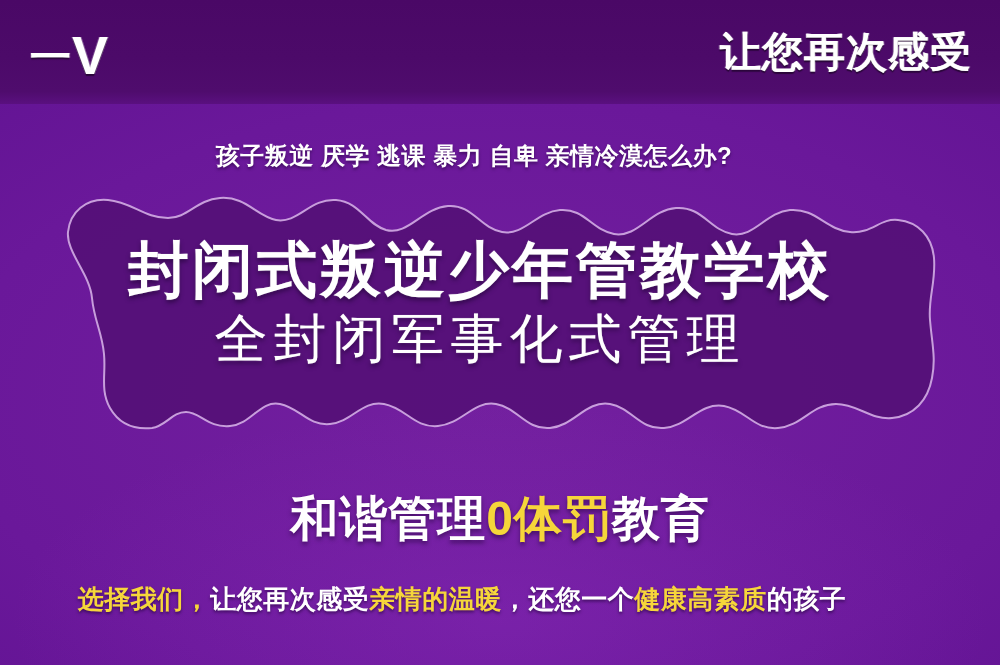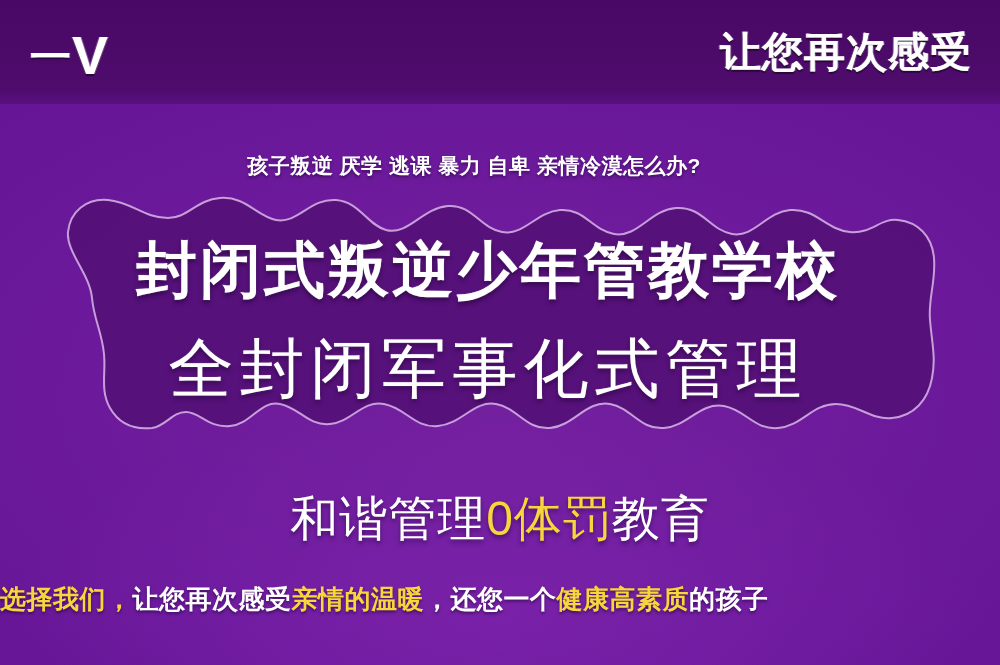--- a/index.html
+++ b/index.html
@@ -59,25 +59,25 @@
     font-weight: bold;
     line-height: 1;
     position: relative;
     top: 3px;
   }
 
   
   #question-line {
     position: absolute;
     left: 0;
-    top: 152px;
+    top: 140px;
     width: 948px;
     text-align: center;
     color: #ffffff;
-    font-size: 21px;
+    font-size: 24px;
     font-weight: bold;
     letter-spacing: 0.5px;
     text-shadow: 0 2px 3px rgba(30,0,50,0.55);
   }
 
   
   #blob-wrap {
     position: absolute;
     left: 60px;
     top: 186px;
@@ -92,75 +92,74 @@
   }
 
   
   #headline-block {
     position: absolute;
     left: 0;
     top: 238px;
     width: 960px;
     text-align: center;
     pointer-events: none;
-    padding-left: 8px;
   }
   #headline-main {
     color: #ffffff;
     font-size: 61px;
     font-weight: bold;
     letter-spacing: 3px;
     line-height: 1.06;
     white-space: nowrap;
     text-shadow:
       0 3px 4px rgba(25,0,45,0.55),
       0 0 1px rgba(255,255,255,0.7);
   }
   #headline-sub {
-    margin-top: 32px;
-    color: #ffffff;
-    font-size: 65px;
+    margin-top: 8px;
+    color: #ffffff;
+    font-size: 53px;
     font-weight: normal;
     letter-spacing: 6px;
     line-height: 1.06;
     white-space: nowrap;
     text-shadow:
       0 3px 4px rgba(25,0,45,0.5),
       0 0 1px rgba(255,255,255,0.55);
   }
 
   
   #slogan {
     position: absolute;
     left: 0;
     top: 495px;
     width: 1000px;
     text-align: center;
     font-size: 48px;
-    font-weight: normal;
+    font-weight: bold;
     letter-spacing: 1px;
     white-space: nowrap;
     line-height: 1;
   }
   #slogan .w {
     color: #ffffff;
     text-shadow: 0 3px 4px rgba(25,0,45,0.5);
   }
   #slogan .y {
     color: #f6d63a;
     text-shadow: 0 3px 4px rgba(25,0,45,0.5);
   }
 
   
   #footer-line {
     position: absolute;
     left: 0;
     top: 586px;
     width: 924px;
-    text-align: left;
+    text-align: center;
     font-size: 26px;
     font-weight: bold;
     letter-spacing: 0.5px;
     white-space: nowrap;
     line-height: 1;
   }
   #footer-line .w {
     color: #ffffff;
     text-shadow: 0 2px 3px rgba(25,0,45,0.55);
   }

